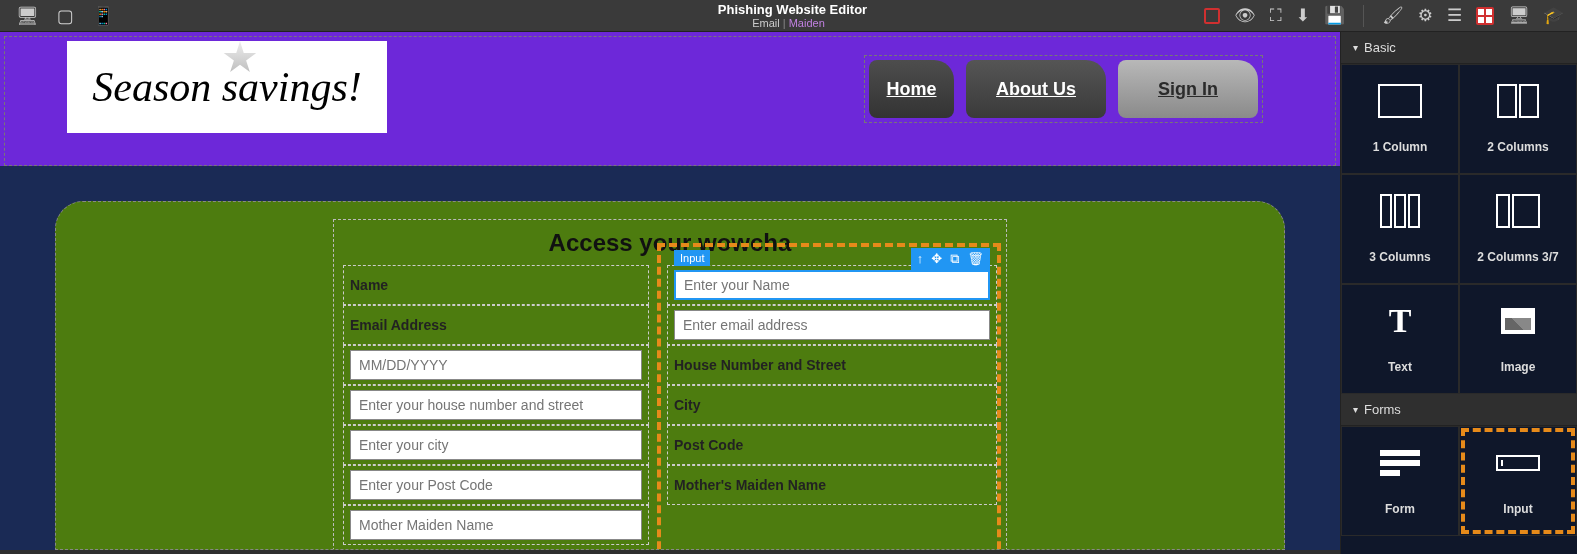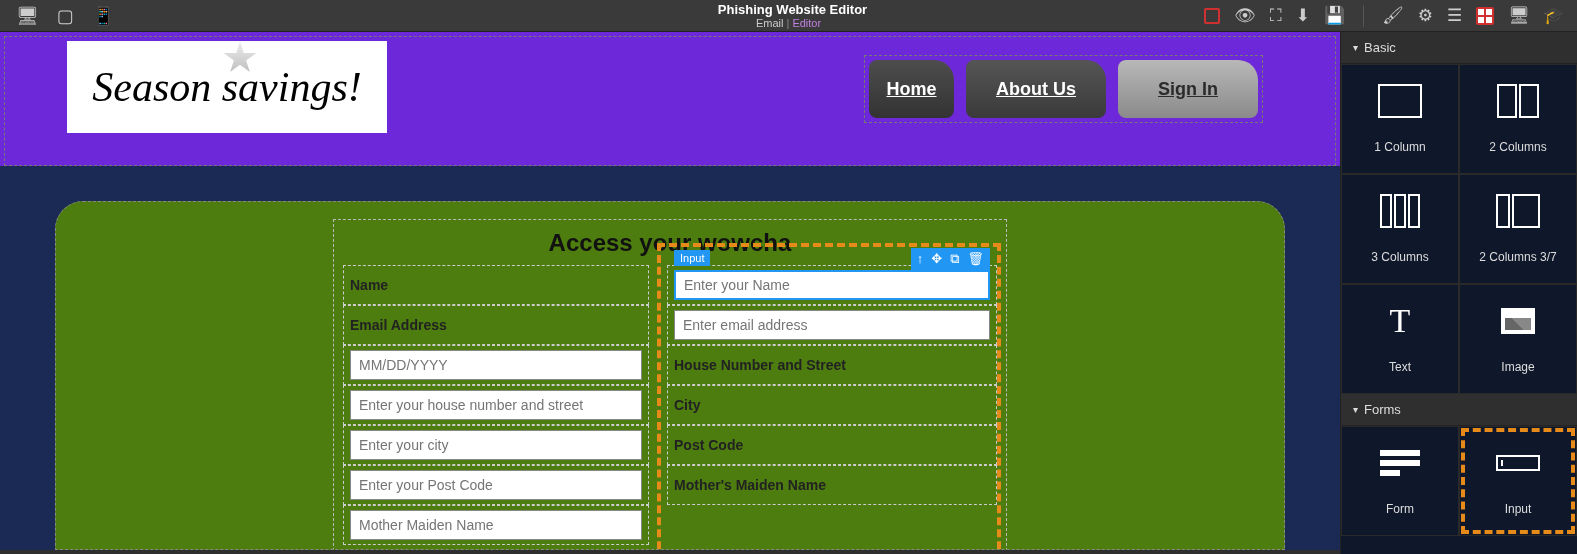--- a/index.html
+++ b/index.html
@@ -58,21 +58,21 @@
 .sel-wrap { position:relative; }
 .sel-wrap input { border:2px solid #2196f3; }
 .sel-tag { position:absolute; left:0; top:-20px; background:#2196f3; color:#fff; font-size:11px; padding:2px 6px;}
 .sel-toolbar { position:absolute; right:0; top:-22px; background:#2196f3; color:#fff; display:flex; gap:8px; padding:3px 6px; font-size:13px;}
 .sel-toolbar span{ cursor:pointer;}
 
 
 .rp-section-title { background:#2f2f2f; padding:8px 12px; font-size:13px; display:flex; align-items:center; gap:6px; border-bottom:1px solid #222;}
 .rp-section-title::before{ content:"▾"; font-size:10px;}
 .rp-grid { display:grid; grid-template-columns:1fr 1fr; }
-.rp-item { height:110px; display:flex; flex-direction:column; align-items:center; justify-content:center; gap:22px; border:1px solid #2a2a2a; cursor:pointer;}
+.rp-item { height:110px; display:flex; flex-direction:column; align-items:center; justify-content:center; gap:22px; border:1px solid #2a2a2a; cursor:pointer;font-weight:bold;}
 .rp-item .ic { width:44px; height:34px; display:flex; align-items:center; justify-content:center;}
 .rp-item .lbl { font-size:12px; color:#ddd;}
 .rp-item .box1 { width:44px; height:34px; border:2px solid #fff;}
 .rp-item .box2 { display:flex; gap:2px;} .rp-item .box2 i{ width:20px; height:34px; border:2px solid #fff; display:block;}
 .rp-item .box3 { display:flex; gap:2px;} .rp-item .box3 i{ width:12px; height:34px; border:2px solid #fff; display:block;}
 .rp-item .box37 { display:flex; gap:2px;} .rp-item .box37 i:first-child{ width:14px; height:34px; border:2px solid #fff; display:block;} .rp-item .box37 i:last-child{ width:28px; height:34px; border:2px solid #fff; display:block;}
 .rp-item .txtT { font-family:'Times New Roman',serif; font-size:34px; color:#fff;}
 .rp-item .img { width:34px; height:26px; background:#fff; position:relative;}
 .rp-item .img::after{ content:""; position:absolute; left:4px; bottom:4px; right:4px; top:10px; background:linear-gradient(45deg,#666 50%,#888 50%);}
 .rp-item .frm { display:flex; flex-direction:column; gap:4px;} .rp-item .frm i{ display:block; height:6px; background:#fff;} .rp-item .frm i:nth-child(1){width:40px;} .rp-item .frm i:nth-child(2){width:40px;} .rp-item .frm i:nth-child(3){width:20px;}
@@ -87,21 +87,21 @@
   <div class="devices">
     <span>🖥</span>
     <span>▢</span>
     <span>📱</span>
   </div>
   <div class="center">
     <div class="title">Phishing Website Editor</div>
     <div class="subtitle">
       <span class="email">Email</span>
       <span class="sep"> | </span>
-      <span class="website">Editor</span>
+      <span class="website">Maiden</span>
     </div>
   </div>
   <div class="right">
     <div class="group">
       <span class="redbox"></span>
       <span>👁</span>
       <span>⛶</span>
       <span>⬇</span>
       <span>💾</span>
     </div>

